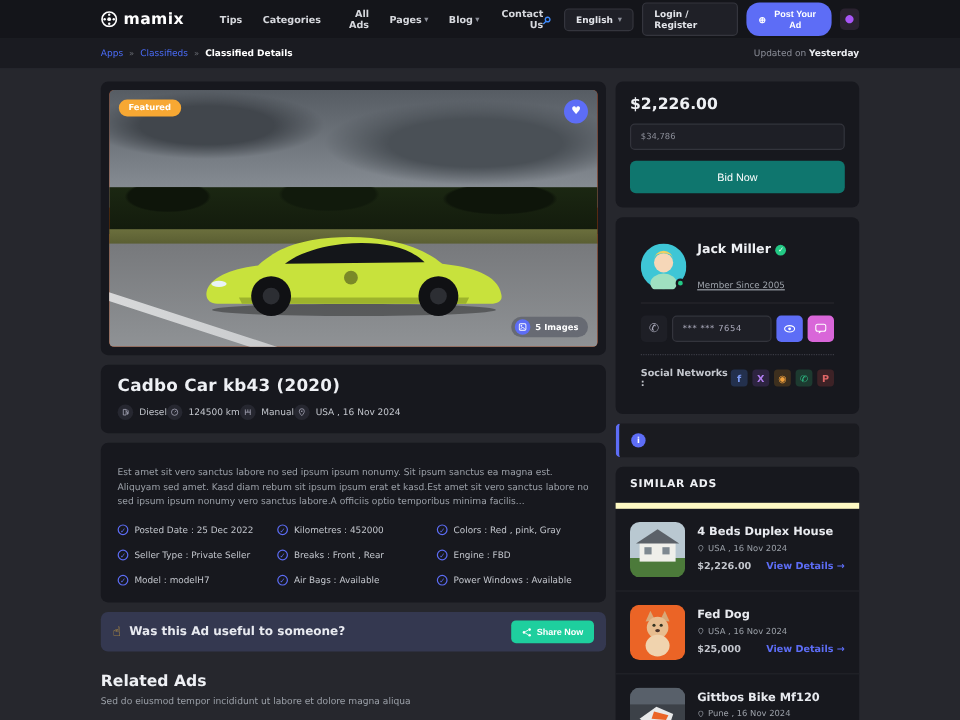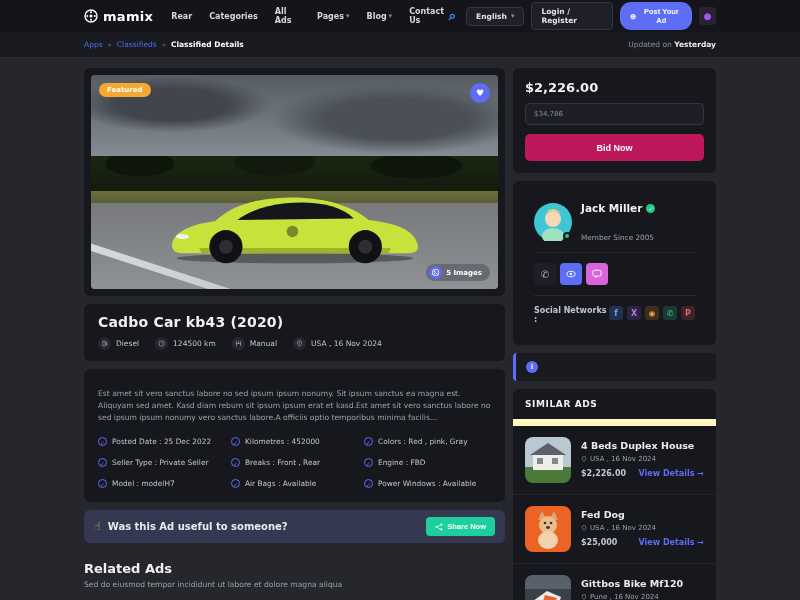--- a/index.html
+++ b/index.html
@@ -1,21 +1,21 @@
 <!DOCTYPE html>
 <html><head>
 <meta charset="utf-8">
 <style>
   * { margin:0; padding:0; box-sizing:border-box; }
   body { background:#26272d; font-family:"DejaVu Sans", sans-serif; }
   .screen { width:800px; height:600px; background:#26272d; overflow:hidden; position:relative; margin:0 auto; }
 
   
   .navbar { height:32px; background:#14151a; display:flex; align-items:center; justify-content:space-between; padding:0 84px; }
-  .nav-left { display:flex; align-items:center; gap:18px; }
+  .nav-left { display:flex; align-items:center; gap:30px;text-align:right; }
   .brand { display:flex; align-items:center; gap:5px; color:#fff; font-weight:bold; font-size:13px; letter-spacing:.3px; }
   .nav-links { display:flex; align-items:center; gap:17px; }
   .nav-link { color:#d6d8dd; font-size:8px; font-weight:600; cursor:pointer; display:flex; align-items:center; gap:2px; }
   .chev { font-size:7px; color:#8b8e98; }
   .nav-right { display:flex; align-items:center; gap:7px; }
   .search-ico { color:#3f8cff; font-size:13px; font-weight:bold; cursor:pointer; margin-right:3px; }
   .lang-btn, .login-btn { background:#1f2027; border:1px solid #34353d; color:#e3e5ea; font-size:7.5px; font-weight:600; padding:4px 9px; border-radius:4px; display:flex; align-items:center; gap:4px; cursor:pointer; }
   .post-btn { background:#5d6df6; color:#fff; font-size:7.5px; font-weight:700; padding:5px 10px; border-radius:11px; display:flex; align-items:center; gap:4px; cursor:pointer; border:none; }
   .theme-btn { width:18px; height:18px; border-radius:4px; background:#2a2230; display:flex; align-items:center; justify-content:center; color:#a855f7; font-size:9px; cursor:pointer; }
 
@@ -54,21 +54,21 @@
   .car-wrap { position:absolute; left:50%; bottom:9%; width:66%; transform:translateX(-50%) scaleX(-1); }
   .badge-featured { position:absolute; top:8px; left:8px; background:#f7a833; color:#fff; font-size:7px; font-weight:700; padding:3px 8px; border-radius:9px; }
   .fav-btn { position:absolute; top:8px; right:8px; width:20px; height:20px; border-radius:50%; background:#5d6df6; color:#fff; font-size:9px; display:flex; align-items:center; justify-content:center; cursor:pointer; }
   .count-pill { position:absolute; bottom:8px; right:8px; background:rgba(98,101,110,.88); border-radius:10px; padding:2px 8px 2px 3px; display:flex; align-items:center; gap:4px; cursor:pointer; }
   .count-ico { width:13px; height:13px; border-radius:50%; background:#5d6df6; display:flex; align-items:center; justify-content:center; }
   .count-txt { color:#fff; font-size:7px; font-weight:600;text-align:center; }
 
   
   .title-card { padding:10px 14px 11px; }
   .ad-title { color:#eef0f4; font-size:14px; font-weight:700; letter-spacing:.2px; }
-  .badge-row { display:flex; align-items:center; gap:16px; margin-top:7px; }
+  .badge-row { display:flex; align-items:center; margin-top:7px; }
   .meta-badge { display:flex; align-items:center; gap:5px; color:#c3c6cd; font-size:7.5px; }
   .meta-ico { width:13px; height:13px; border-radius:50%; background:#262730; display:flex; align-items:center; justify-content:center; }
 
   
   .desc-card { padding:12px 14px 14px; }
   .section-h { color:#eef0f4; font-size:11px; font-weight:700; }
   .desc-body { margin-top:7px; color:#9ba0a8; font-size:7.6px; line-height:1.55; }
   .spec-grid { display:grid; grid-template-columns:1fr 1fr 1fr; row-gap:12px; column-gap:6px; margin-top:14px; }
   .spec-item { display:flex; align-items:flex-end; gap:5px; color:#c3c6cd; font-size:7.4px; }
   .spec-check { width:9px; height:9px; min-width:9px; border:1px solid #5d6df6; border-radius:50%; color:#5d6df6; font-size:6px; line-height:9px; text-align:center; }
@@ -82,53 +82,53 @@
   
   .related { margin-top:10px; }
   .related-h { color:#eef0f4; font-size:13px; font-weight:700; }
   .related-sub { color:#9ba0a8; font-size:7.6px; margin-top:4px; }
 
   
   .price-card { padding:12px; }
   .price { color:#eef0f4; font-size:13px; font-weight:700; }
   .bid-input { margin-top:8px; width:100%; height:22px; background:#1e1f26; border:1px solid #33343c; border-radius:4px; color:#c3c6cd; font-size:7px; padding:0 8px; font-family:"DejaVu Sans", sans-serif; }
   .bid-input::placeholder { color:#8b8e98; }
-  .bid-btn { margin-top:9px; width:100%; height:27px; background:#be185d; border:none; border-radius:5px; color:#fff; font-size:9px; font-weight:700; cursor:pointer; }
+  .bid-btn { margin-top:9px; width:100%; height:27px; background:#0f766e; border:none; border-radius:5px; color:#fff; font-size:9px; font-weight:400; cursor:pointer; }
 
   .seller-card { padding:21px; }
   .seller-top { display:flex; align-items:center; gap:9px; }
   .avatar { position:relative; width:38px; height:38px; min-width:38px; }
   .status-dot { position:absolute; bottom:1px; right:1px; width:8px; height:8px; background:#23c985; border:2px solid #17181e; border-radius:50%; }
   .seller-name { color:#eef0f4; font-size:10.5px; font-weight:700; display:flex; align-items:center; gap:4px; }
   .verified { width:9px; height:9px; background:#23c985; border-radius:50%; color:#fff; font-size:6px; line-height:9px; text-align:center; }
-  .member { color:#9ba0a8; font-size:7.3px; margin-top:19px; }
+  .member { color:#9ba0a8; font-size:7.3px; margin-top:19px;text-decoration:underline; }
   .divider { border-top:1px solid #26272e; margin:10px 0; }
   .divider-dot { border-top:1px dotted #3a3b44; margin:10px 0; }
   .phone-row { display:flex; gap:4px; }
   .phone-box { width:22px; height:22px; min-width:22px; background:#1e1f26; border-radius:4px; color:#aab; font-size:10px; display:flex; align-items:center; justify-content:center; }
   .phone-num { flex:1; height:22px; background:#1e1f26; border:1px solid #33343c; border-radius:4px; color:#aab; font-size:7px; line-height:20px; padding-left:8px; letter-spacing:.5px; }
   .sq-btn { width:22px; height:22px; min-width:22px; border:none; border-radius:4px; display:flex; align-items:center; justify-content:center; cursor:pointer; }
   .eye-btn { background:#5d6df6; }
   .chat-btn { background:#d966d9; }
-  .social-row { display:flex; align-items:flex-start; justify-content:space-between; }
+  .social-row { display:flex; align-items:center; justify-content:space-between; }
   .social-label { color:#c3c6cd; font-size:8px; font-weight:700; }
   .social-ics { display:flex; gap:4px; }
   .soc { width:14px; height:14px; border-radius:3px; font-size:8px; font-weight:700; display:flex; align-items:center; justify-content:center; cursor:pointer; }
   .soc-fb { background:#23304d; color:#7d9bf5; }
   .soc-x  { background:#2d2440; color:#b07df0; }
   .soc-ig { background:#3d2f1e; color:#f0a03c; }
   .soc-wa { background:#1d3a30; color:#2ecc8f; }
   .soc-pi { background:#3d2226; color:#e06666; }
 
   .safety { background:#1a1b20; border-left:3px solid #5d6df6; border-radius:4px; padding:8px 10px; display:flex; gap:7px; }
   .info-ico { width:12px; height:12px; min-width:12px; background:#5d6df6; border-radius:50%; color:#fff; font-size:7px; font-weight:700; line-height:12px; text-align:center; font-style:normal; }
   .safety-t { color:#eef0f4; font-size:9px; font-weight:700; }
   .safety-s { color:#9ba0a8; font-size:7.3px; margin-top:3px; }
 
-  .similar-h { padding:10px 12px; color:#eef0f4; font-size:9px; font-weight:700; letter-spacing:.6px; border-bottom:7px solid #fef9c3; }
+  .similar-h { padding:10px 12px; color:#eef0f4; font-size:9px; font-weight:700; letter-spacing:.6px; border-bottom:5px solid #fef9c3; }
   .sim-item { display:flex; gap:10px; padding:11px 12px; border-bottom:1px solid #22232a; cursor:pointer; }
   .sim-item:last-child { border-bottom:none; }
   .thumb { width:46px; height:46px; min-width:46px; border-radius:8px; overflow:hidden; }
   .sim-body { flex:1; padding-top:3px; }
   .sim-title { color:#e8eaef; font-size:9.5px; font-weight:700; }
   .sim-loc { display:flex; align-items:center; gap:3px; color:#9ba0a8; font-size:7px; margin-top:4px; }
   .sim-foot { display:flex; align-items:center; justify-content:space-between; margin-top:6px; }
   .sim-price { color:#c3c6cd; font-size:8px; font-weight:600; }
   .sim-link { color:#5d6df6; font-size:8px; font-weight:600; cursor:pointer; }
 </style>
@@ -145,21 +145,21 @@
           <circle cx="7" cy="7" r="1.6" fill="#fff"></circle>
           <circle cx="7" cy="3.2" r="1" fill="#fff"></circle>
             <circle cx="7" cy="10.8" r="1" fill="#fff"></circle>
           <circle cx="3.2" cy="7" r="1" fill="#fff"></circle>
             <circle cx="10.8" cy="7" r="1" fill="#fff"></circle>
         </svg>
         <span>mamix</span>
       </div>
       <div class="nav-links">
         <span class="nav-link">
-            <span>Rear</span>
+            <span>Tips</span>
           </span>
         <span class="nav-link">
             <span>Categories</span>
           </span>
         <span class="nav-link">
             <span>All Ads</span>
           </span>
         <span class="nav-link">
             <span>Pages</span>
             <span class="chev">▾</span>
@@ -375,20 +375,21 @@
             <div class="seller-name">
               <span>Jack Miller</span>
               <span class="verified">✓</span>
             </div>
             <div class="member">Member Since 2005</div>
           </div>
         </div>
         <div class="divider"></div>
         <div class="phone-row">
           <span class="phone-box">✆</span>
+          <span class="phone-num">*** *** 7654</span>
           <button class="sq-btn eye-btn">
             <svg width="10" height="10" viewBox="0 0 12 12">
                 <ellipse cx="6" cy="6" rx="5" ry="3.2" fill="none" stroke="#fff" stroke-width="1.1"></ellipse>
                 <circle cx="6" cy="6" r="1.4" fill="#fff"></circle>
               </svg>
           </button>
           <button class="sq-btn chat-btn">
             <svg width="10" height="10" viewBox="0 0 12 12">
                 <rect x="1" y="1.5" width="10" height="7" rx="2" fill="none" stroke="#fff" stroke-width="1.1"></rect>
                 <path d="M4 8.5 L4 11 L7 8.5" fill="#fff"></path>

